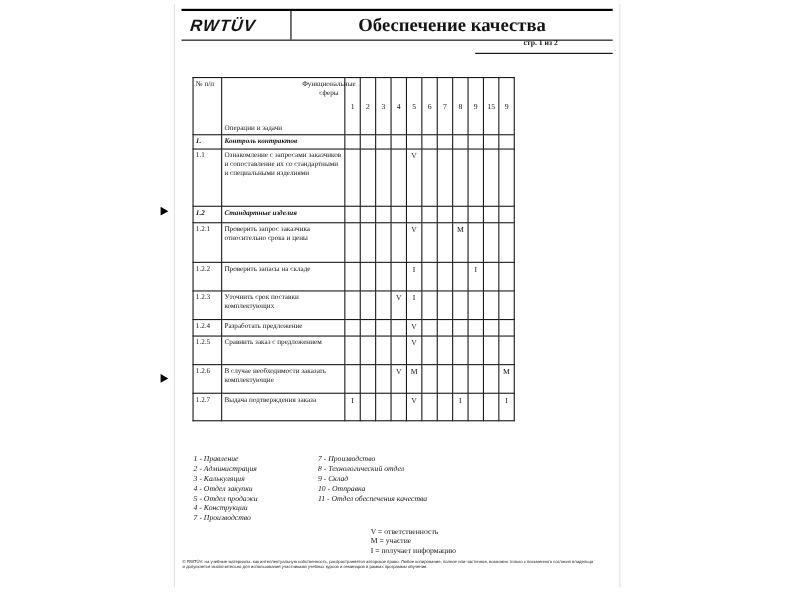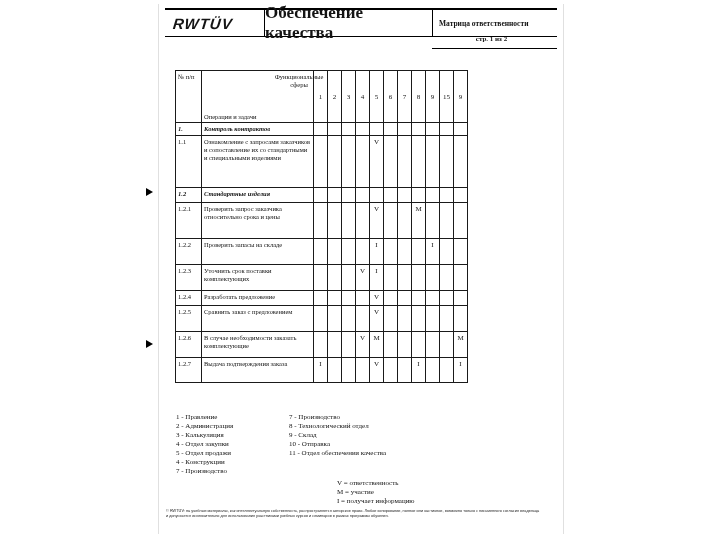--- a/index.html
+++ b/index.html
@@ -81,21 +81,21 @@
   tbody tr:nth-child(7)  td { height:15px; }
   tbody tr:nth-child(8)  td { height:26px; }
   tbody tr:nth-child(9)  td { height:26px; }
   tbody tr:nth-child(10) td { height:25px; }
   .func-label {
     position:absolute; left:266px; top:73px; width:66px; z-index:2;
     font-size:6.5px; line-height:8px; text-align:center; background:transparent;
   }
   
   .legend-col {
-    position:absolute; font-size:7px; line-height:9px; white-space:nowrap;
+    position:absolute; font-size:7px; line-height:9px; white-space:nowrap;font-style:italic;
   }
   .legend-left  { left:176px; top:413px; }
   .legend-right { left:289px; top:413px; }
   .marks-legend { left:337px; top:479px; position:absolute; font-size:7px; line-height:9px; white-space:nowrap; }
   
   .fineprint {
     position:absolute; left:166px; top:509px; width:720px;
     transform:scale(0.55); transform-origin:0 0;
     font-size:7px; line-height:8px; color:#222;
     font-family:"Liberation Sans","DejaVu Sans",sans-serif;
@@ -104,21 +104,20 @@
 </head>
 <body>
 
 <div class="page-edges"></div>
 
 <div class="hdrbox">
   <div class="hdr-logo">
     <span>RWTÜV</span>
   </div>
   <div class="hdr-title">Обеспечение качества</div>
-  <div class="hdr-right">Матрица ответственности</div>
 </div>
 
 <div class="pagelabel">стр. 1 из 2</div>
 
 <div class="marker m1"></div>
 <div class="marker m2"></div>
 
 <div class="func-label">Функциональные сферы</div>
 
 <table class="matrix">

